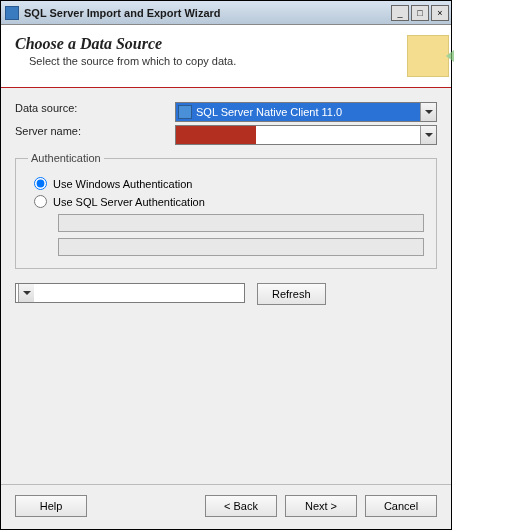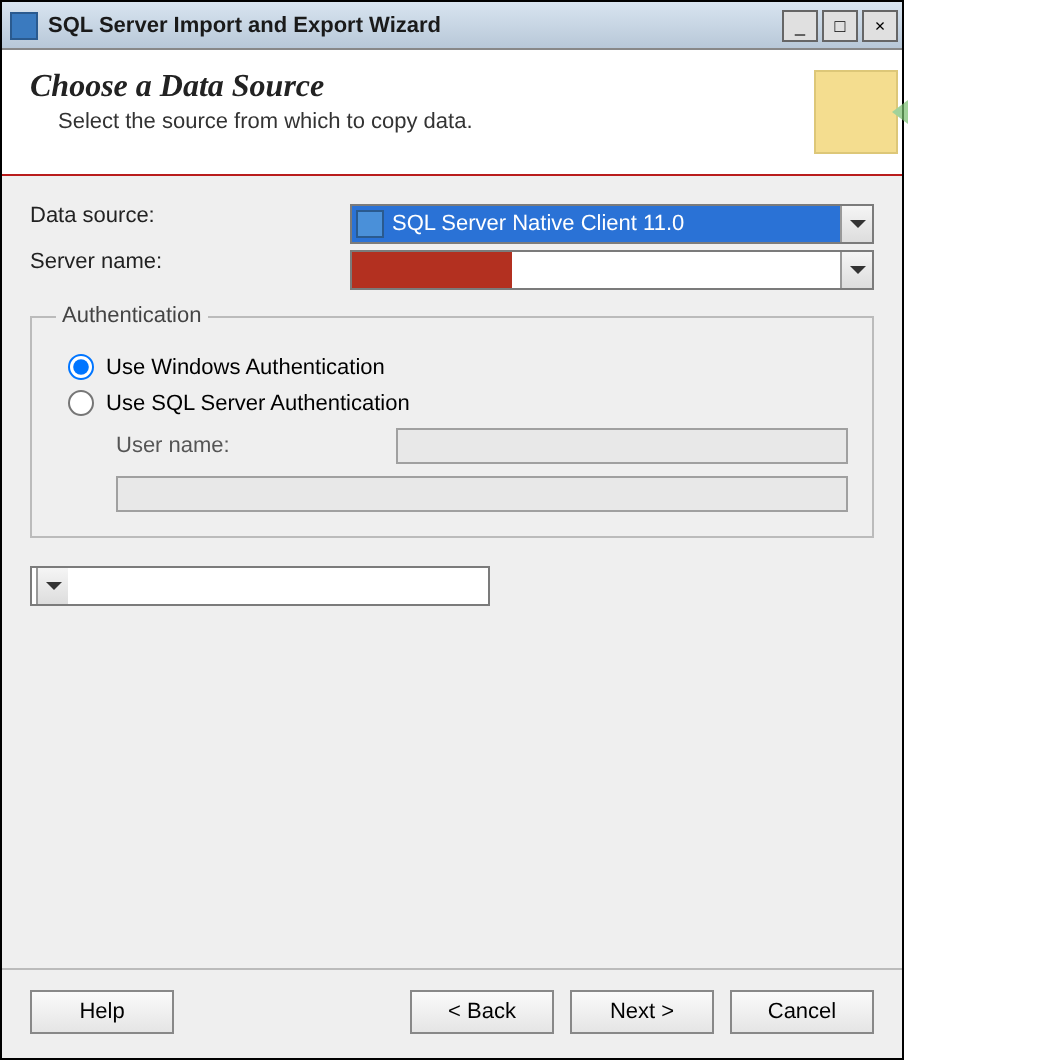--- a/index.html
+++ b/index.html
@@ -275,32 +275,32 @@
       <legend>Authentication</legend>
       <div class="radio-row">
         <input type="radio" name="auth" checked="" style="">
         <span>Use Windows Authentication</span>
       </div>
       <div class="radio-row">
         <input type="radio" name="auth" style="">
         <span>Use SQL Server Authentication</span>
       </div>
       <div class="cred-row">
-        <span class="clbl">User name:</span>
         <input type="text" disabled="" value="" style="">
       </div>
       <div class="cred-row">
         <input type="password" disabled="" value="" style="">
       </div>
     </fieldset>
 
     <div class="row db-row">
       <div class="combo editable">
         <div class="arrow"></div>
       </div>
+      <button class="btn">Refresh</button>
     </div>
 
     <div class="spacer"></div>
   </div>
 
   <div class="footer">
     <button class="btn">Help</button>
     <div class="gap"></div>
     <button class="btn">&lt; Back</button>
     <button class="btn">Next &gt;</button>

